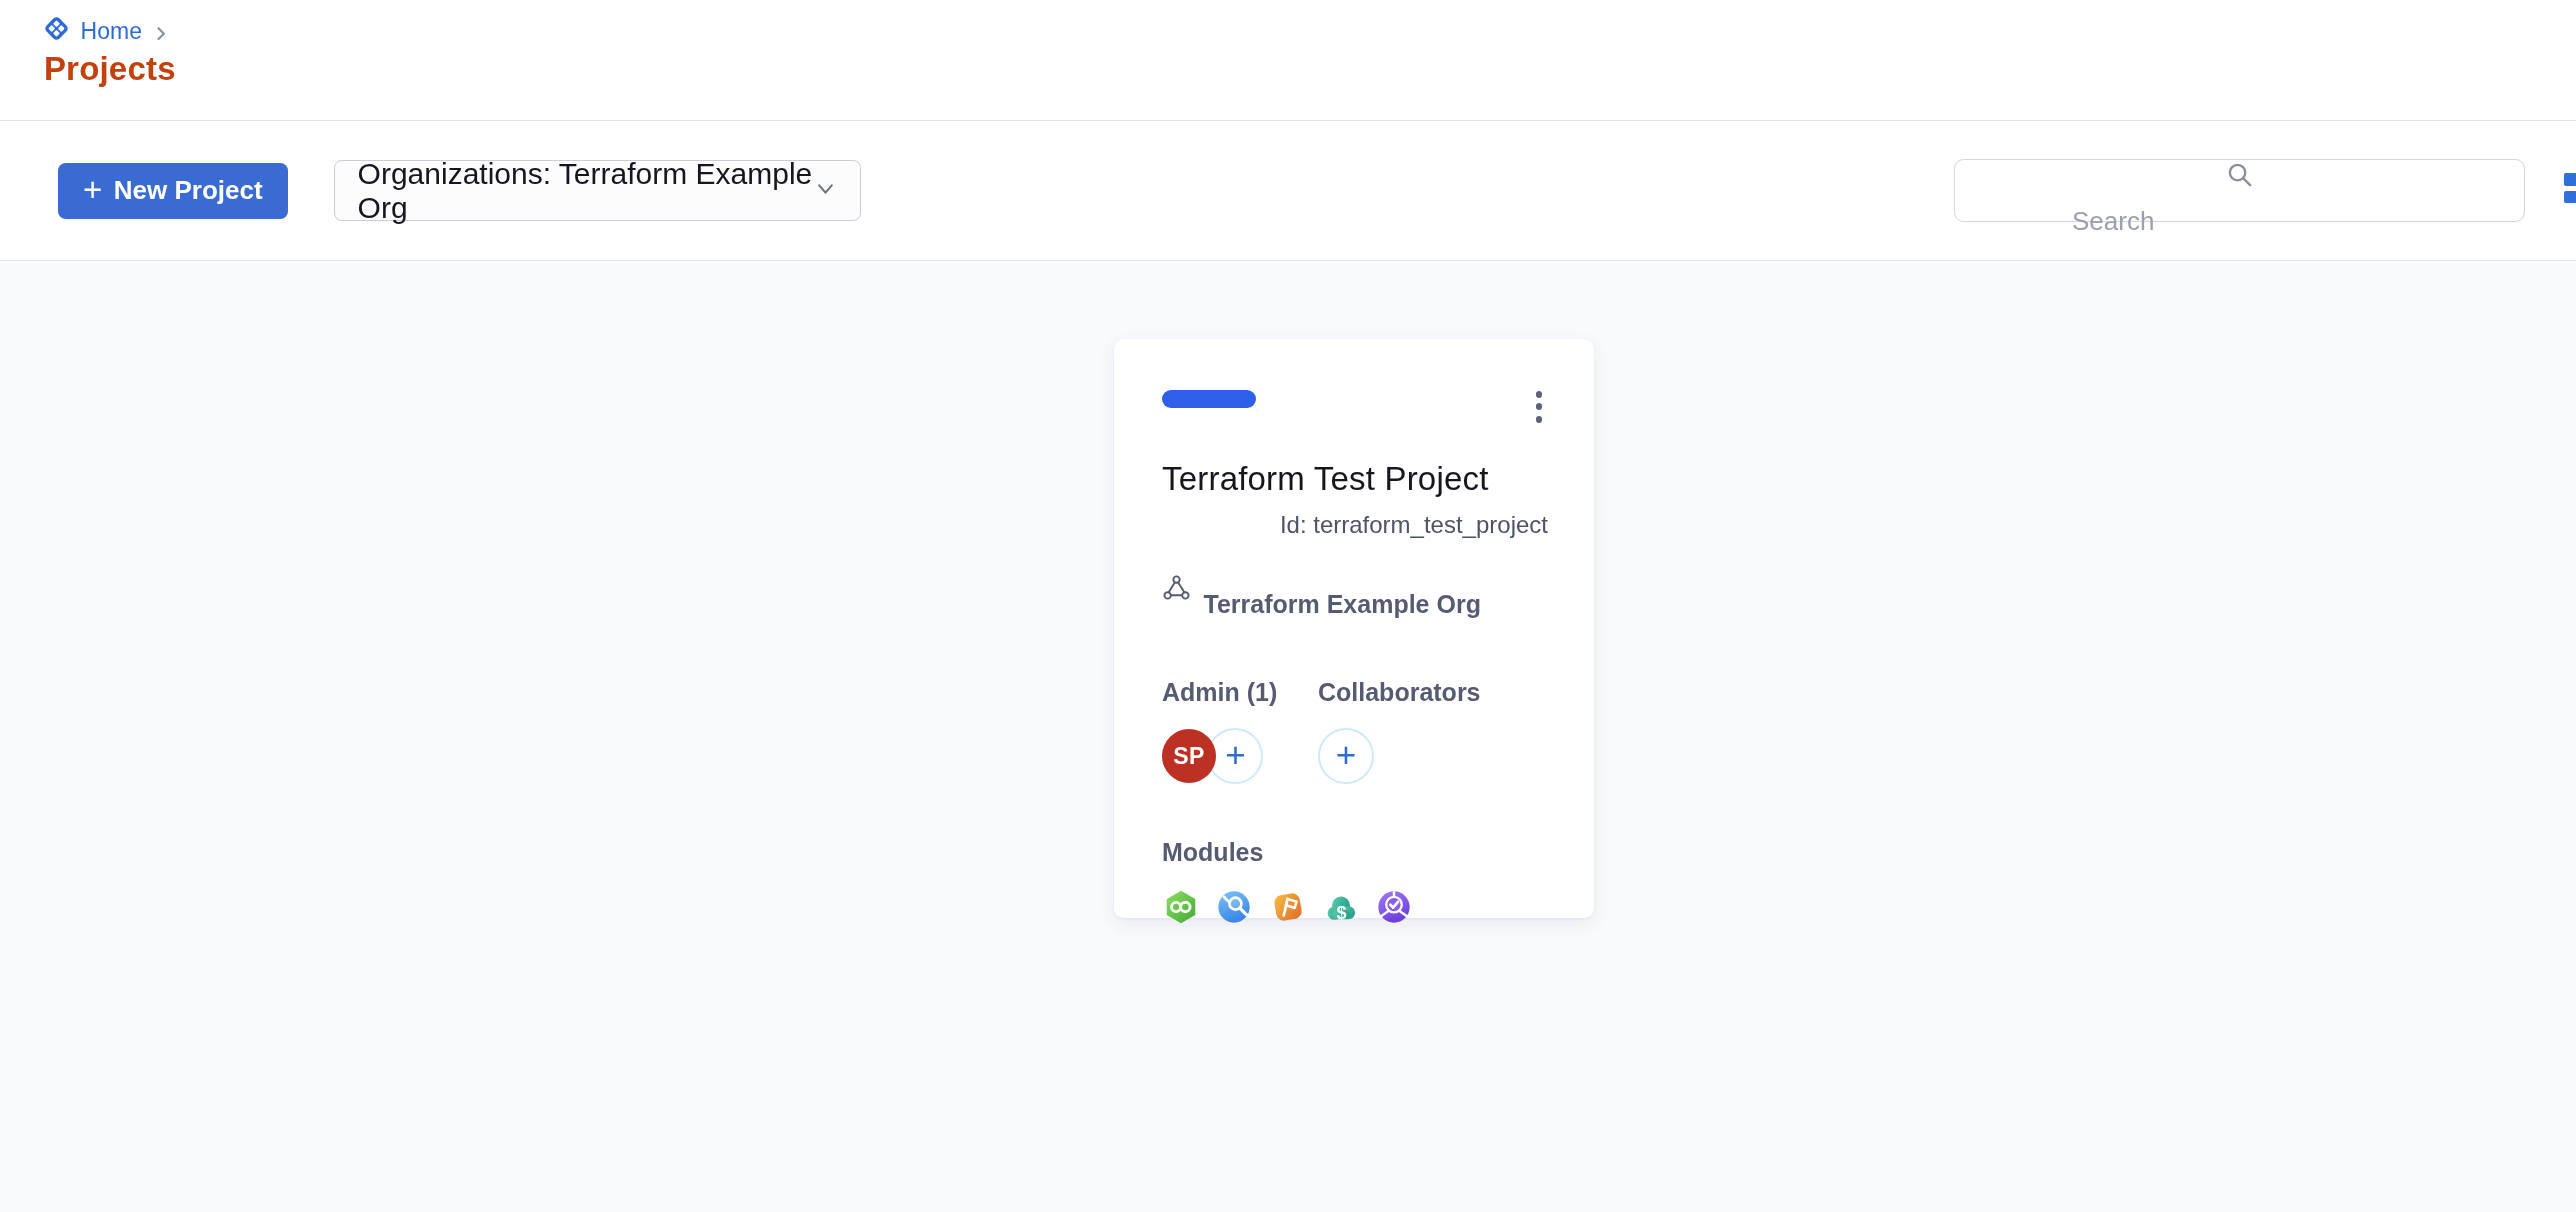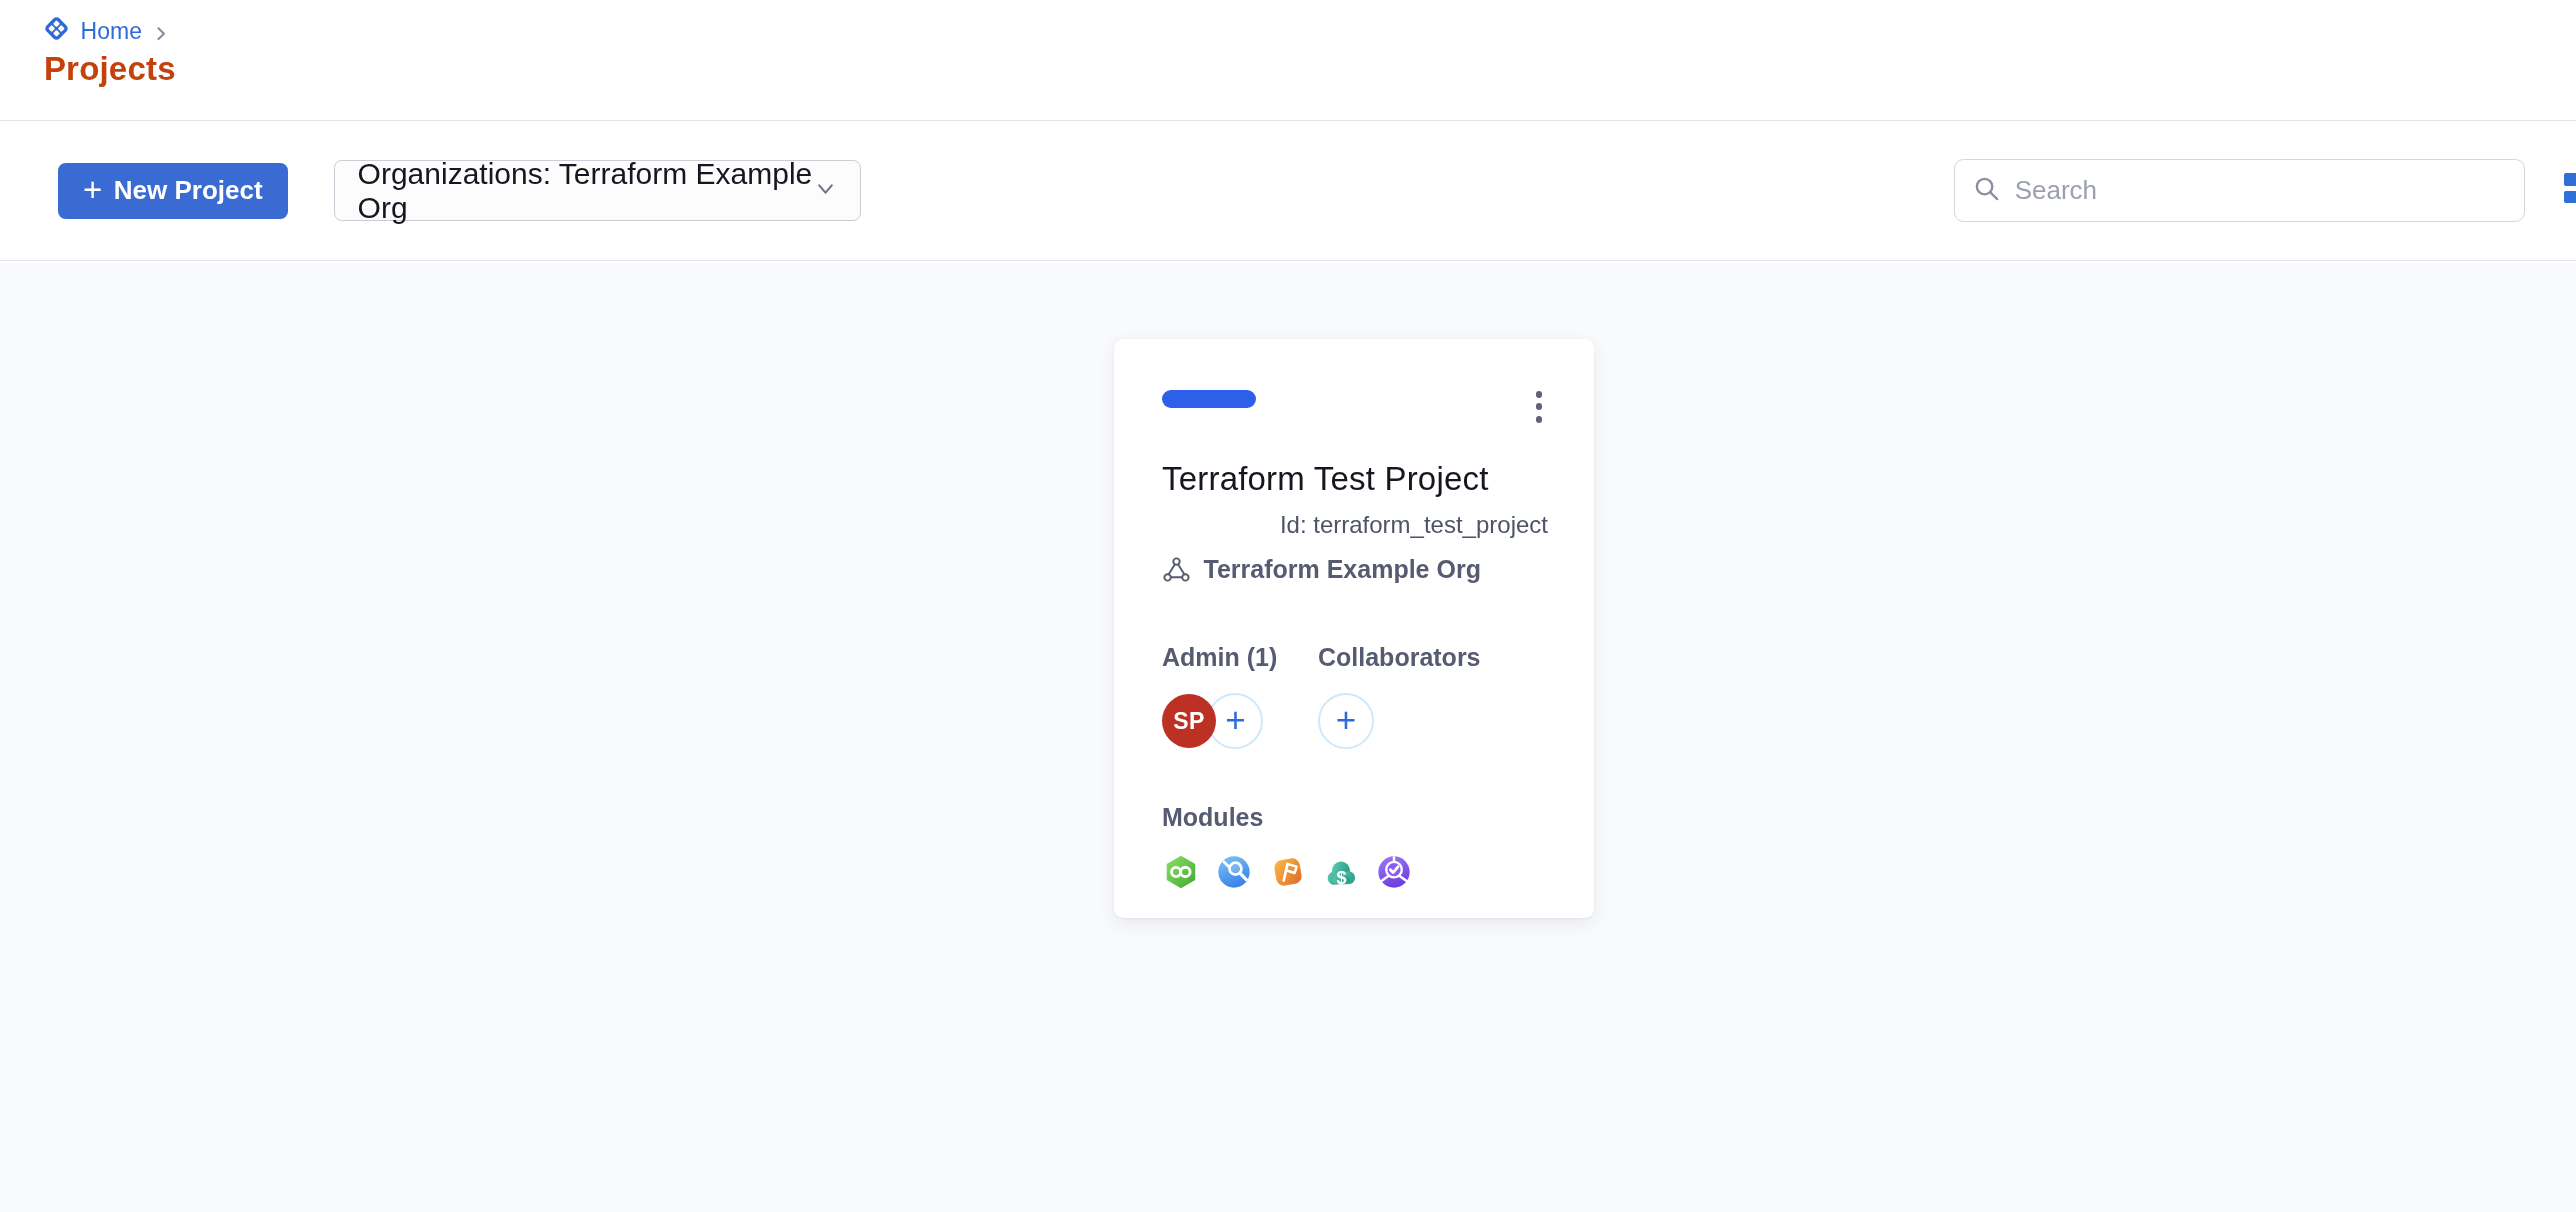--- a/index.html
+++ b/index.html
@@ -43,21 +43,21 @@
   .org-select {
     margin-left:46px; width:527px; height:61px; border-radius:7.7px;
     border:1.9px solid #caccd6; background:#fcfcfd;
     display:flex; align-items:center; justify-content:space-between;
     padding:0 23px; cursor:pointer;
   }
   .org-select .org-select-label { font-size:30px; color:#15161f; font-weight:500; }
   .search-box {
     margin-left:auto; margin-right:51px; width:571px; height:63px;
     border:1.9px solid #d3d5df; border-radius:9.6px; background:#ffffff;
-    display:flex; align-items:center; padding:0 17.3px; gap:13.4px;
+    display:flex; align-items:center; padding:0 17.3px; gap:13.4px;flex-direction:column;
   }
   .search-box input {
     border:none; outline:none; flex:1; font-family:inherit;
     font-size:26px; color:#333; background:transparent;
   }
   .search-box input::placeholder { color:#9aa0ae; }
   .view-toggle {
     position:absolute; right:0; top:50%; transform:translateY(-50%);
     width:12.5px; height:42px; display:flex; flex-direction:column; gap:4.8px;
     align-items:flex-start; cursor:pointer; padding-top:3.8px;
@@ -75,21 +75,21 @@
     box-shadow:0 5.8px 17.3px rgba(40,48,80,.08), 0 1px 2.9px rgba(40,48,80,.05);
     padding:50px 46px 12px 48px;
   }
   .card-top { display:flex; align-items:flex-start; justify-content:space-between; }
   .accent-pill { width:94px; height:18px; border-radius:9.6px; background:#2e5fe8; margin-top:1px; }
   .kebab { display:flex; flex-direction:column; gap:5.8px; padding:1.9px 5.8px; cursor:pointer; background:none; border:none; }
   .kebab .dot { width:6.7px; height:6.7px; border-radius:50%; background:#5d627a; }
   .card-title { margin-top:36px; font-size:33px; font-weight:500; color:#15161e; letter-spacing:0.2px; }
   .card-id { margin-top:12.5px; font-size:24px; color:#4e5368;text-align:right; }
   .org-row { margin-top:16.3px; display:flex; align-items:center; gap:12.5px; }
-  .org-row .org-name { font-size:25px; font-weight:600; color:#565b71; }
+  .org-row .org-name { font-size:25px; font-weight:600; color:#565b71;margin-top:35px; }
 
   .roles-row { margin-top:59px; display:flex; }
   .role-col-admin { width:156px; }
   .role-label { font-size:25px; font-weight:600; color:#565b71; }
   .avatar-row { margin-top:21px; display:flex; align-items:center; }
   .avatar {
     width:54px; height:54px; border-radius:50%; background:#bd3124;
     color:#ffffff; font-size:23px; font-weight:700;
     display:flex; align-items:center; justify-content:center; z-index:2; position:relative;
     letter-spacing:0.5px;

